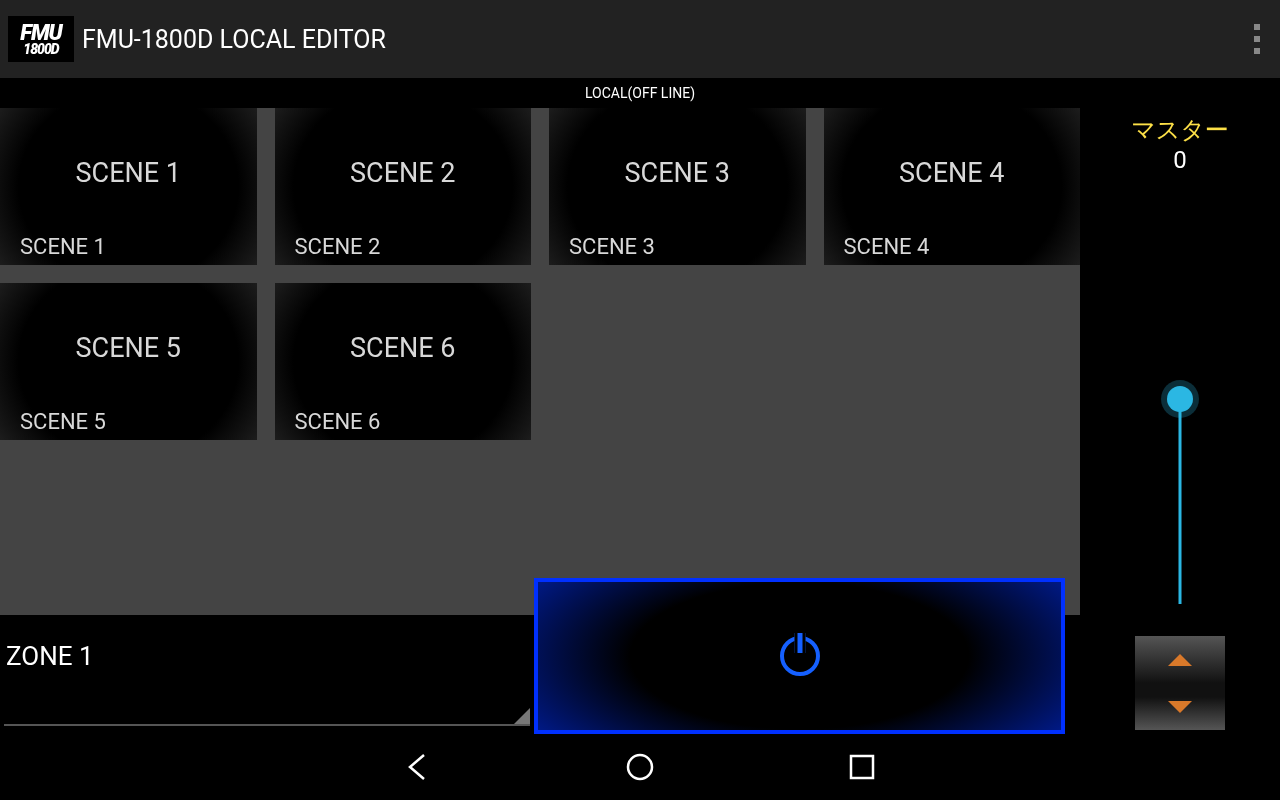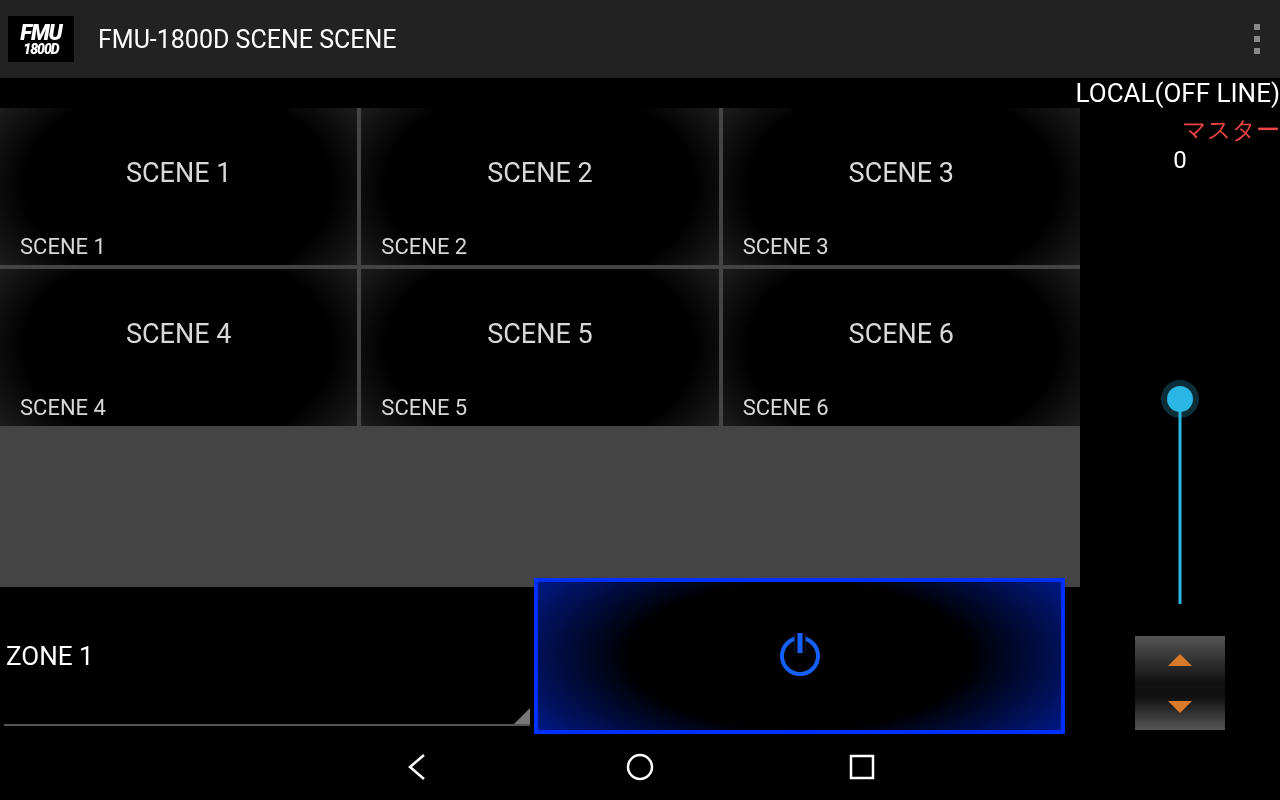--- a/index.html
+++ b/index.html
@@ -22,21 +22,21 @@
   }
   .app-icon {
     width: 66px; height: 46px;
     background: #000;
     display: flex; flex-direction: column;
     align-items: center; justify-content: center;
     font-style: italic; font-weight: 900;
     letter-spacing: -1px;
     line-height: 0.9;
     color: #fff;
-    margin-right: 24px;
+    margin-right: 8px;
   }
   .app-icon .l1 { font-size: 22px; }
   .app-icon .l2 { font-size: 14px; }
   .app-title {
     flex: 1;
     font-size: 25px;
     font-weight: 400;
     color: #fff;
   }
   .overflow {
@@ -44,40 +44,40 @@
     gap: 6px; padding: 8px; cursor: pointer;
   }
   .overflow span {
     display: block; width: 6px; height: 6px;
     background: #888;
   }
 
   
   .status {
     height: 30px; line-height: 30px;
-    text-align: right;
-    font-size: 26px;
+    text-align: center;
+    font-size: 14px;
     color: #fff;
   }
 
   
   .stage {
     position: absolute;
     top: 108px; left: 0; right: 0; bottom: 66px;
     display: flex;
   }
   .scene-panel { flex: 1; position: relative; }
   .master-panel { width: 200px; position: relative; }
 
   
   .scene-grid {
     display: grid;
-    grid-template-columns: 1fr 1fr 1fr;
+    grid-template-columns: 1fr 1fr 1fr 1fr;
     grid-template-rows: repeat(3, 157px);
-    gap: 4px;
+    gap: 18px;
     background: #444;
   }
   .scene {
     position: relative;
     background: radial-gradient(ellipse 95% 140% at 50% 50%, #000 45%, #555 100%);
     display: flex; align-items: center; justify-content: center;
     cursor: pointer;
   }
   .scene .title {
     font-size: 27px; color: #d8d8d8;
@@ -134,21 +134,21 @@
     top: -7px; left: 50%;
     transform: translateX(-50%);
     width: 5px; height: 20px;
     background: #1560ff;
     border-left: 3px solid #000;
     border-right: 3px solid #000;
   }
 
   
   .master-panel .mlabel {
-    text-align: right; font-size: 24px; color: #ef4444;
+    text-align: center; font-size: 24px; color: #fde047;
     margin-top: 6px;
   }
   .master-panel .mval {
     text-align: center; font-size: 24px; color: #fff;
   }
   .slider-wrap {
     position: absolute; left: 50%; top: 86px; bottom: 130px;
     width: 28px; transform: translateX(-50%);
   }
   .slider-track {
@@ -207,21 +207,21 @@
   .nav-back svg, .nav-home svg, .nav-recent svg { display: block; }
 </style>
 </head>
 <body>
 
 <div class="action-bar">
   <div class="app-icon">
     <div class="l1">FMU</div>
     <div class="l2">1800D</div>
   </div>
-  <div class="app-title">FMU-1800D SCENE SCENE</div>
+  <div class="app-title">FMU-1800D LOCAL EDITOR</div>
   <div class="overflow">
     <span></span>
     <span></span>
     <span></span>
   </div>
 </div>
 
 <div class="status">LOCAL(OFF LINE)</div>
 
 <div class="stage">

